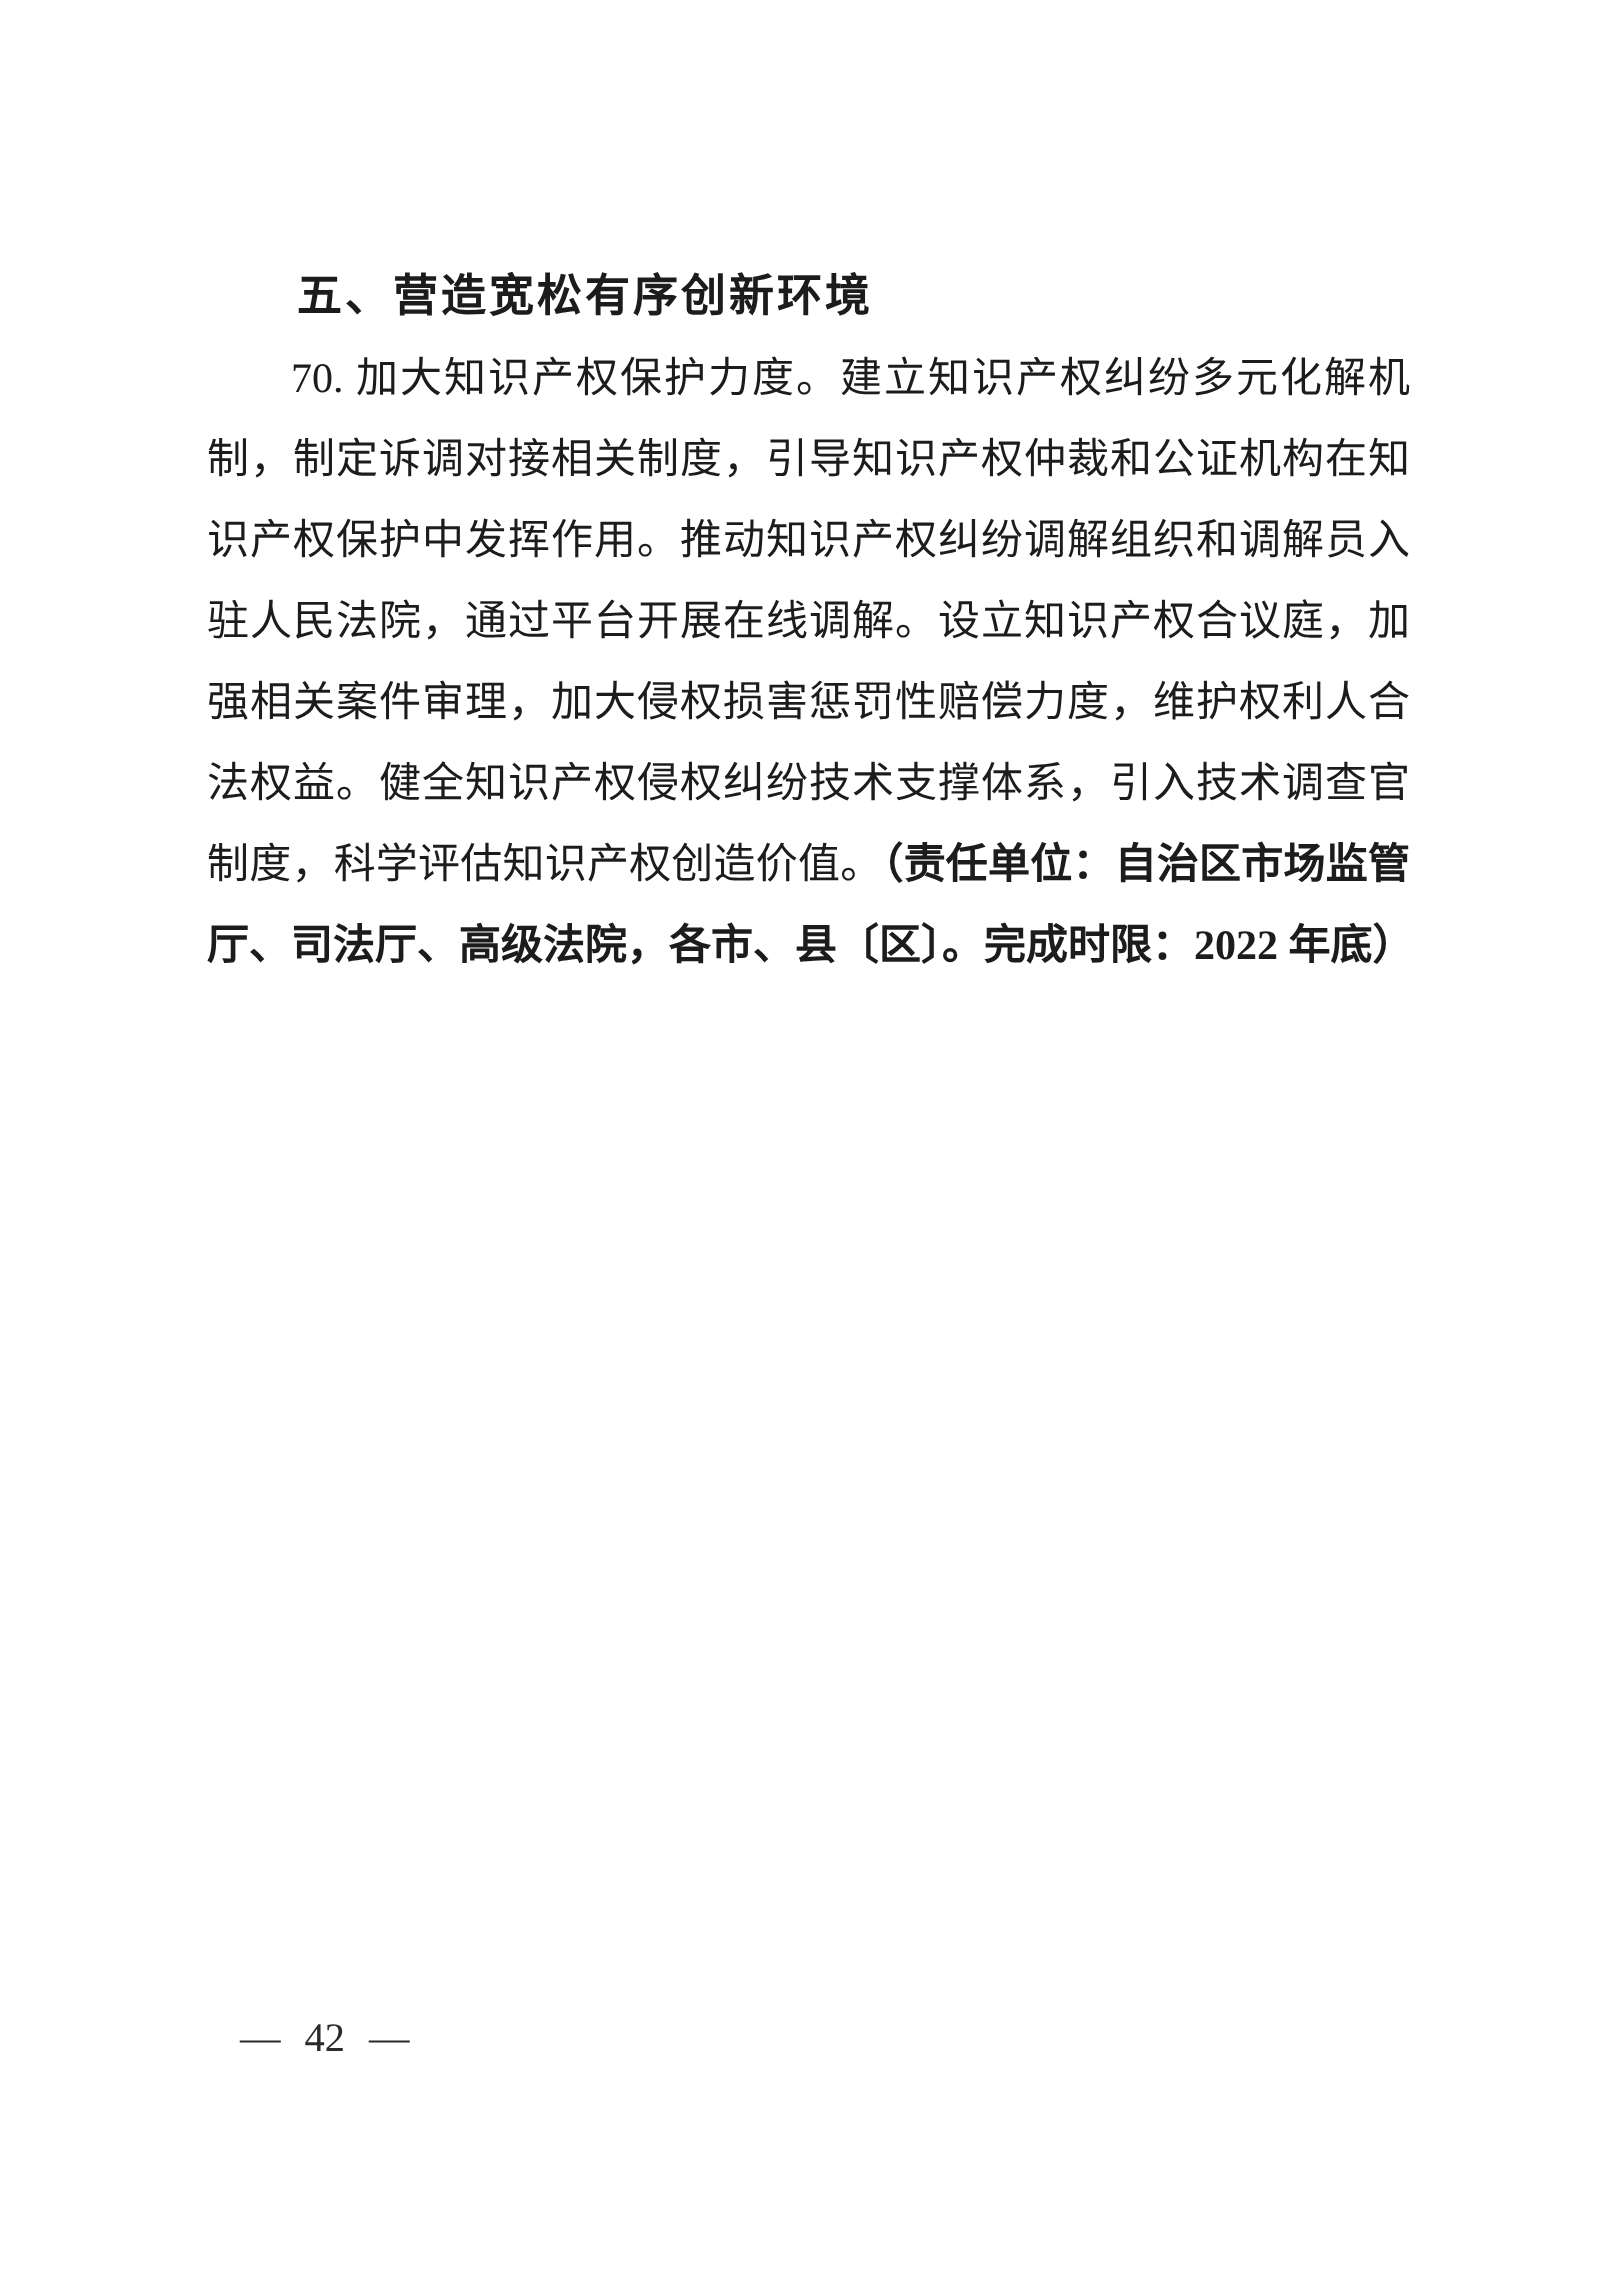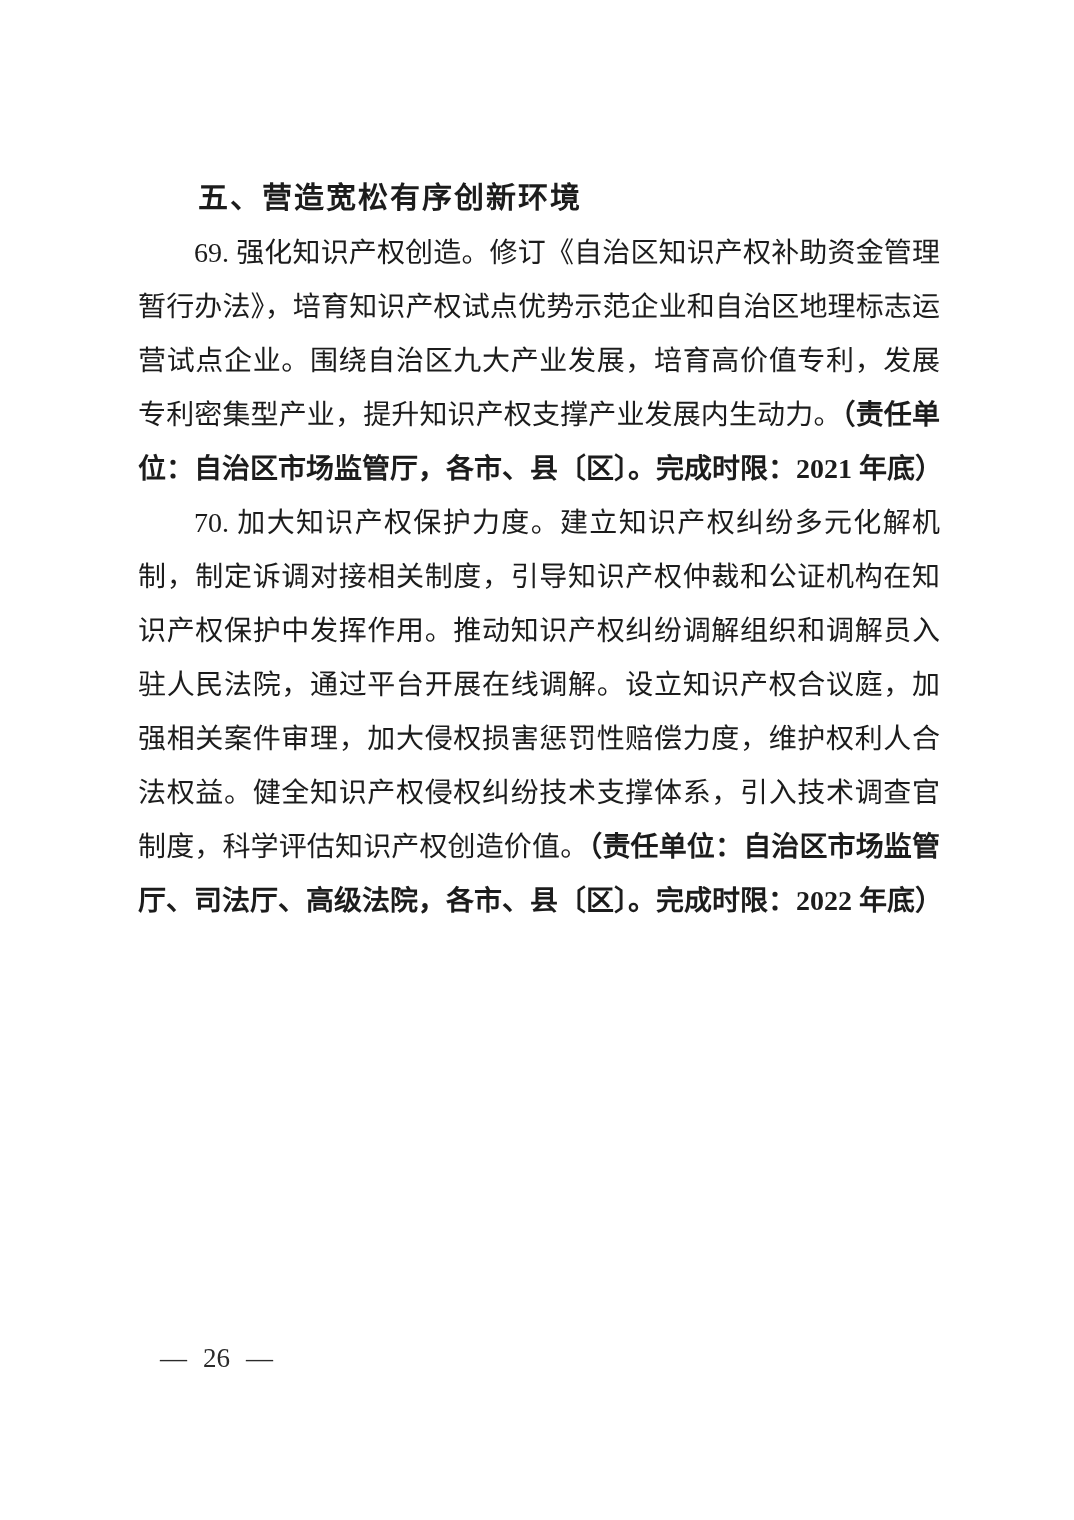--- a/index.html
+++ b/index.html
@@ -66,23 +66,22 @@
     letter-spacing: 0;
   }
 </style>
 </head>
 <body>
 
 <div class="page">
   <div class="content">
     <h1 class="section-heading">五、营造宽松有序创新环境</h1>
     <div>
-        <p class="body-para"><span class="">69. 强化知识产权创造。修订《自治区知识产权补助资金管理暂行办法》，培育知识产权试点优势示范企业和自治区地理标志运营试点企业。围绕自治区九大产业发展，培育高价值专利，发展专利密集型产业，提升知识产权支撑产业发展内生动力。</span><span class="bold">（责任单位：自治区市场监管厅，各市、县〔区〕。完成时限：2021 年底）</span></p>
         <p class="body-para"><span class="">70. 加大知识产权保护力度。建立知识产权纠纷多元化解机制，制定诉调对接相关制度，引导知识产权仲裁和公证机构在知识产权保护中发挥作用。推动知识产权纠纷调解组织和调解员入驻人民法院，通过平台开展在线调解。设立知识产权合议庭，加强相关案件审理，加大侵权损害惩罚性赔偿力度，维护权利人合法权益。健全知识产权侵权纠纷技术支撑体系，引入技术调查官制度，科学评估知识产权创造价值。</span><span class="bold">（责任单位：自治区市场监管厅、司法厅、高级法院，各市、县〔区〕。完成时限：2022 年底）</span></p>
       </div>
   </div>
 
   <div class="footer">
     <span class="dash">—</span>
-    <span class="page-num">26</span>
+    <span class="page-num">42</span>
     <span class="dash">—</span>
   </div>
 </div>
 
 </body></html>

